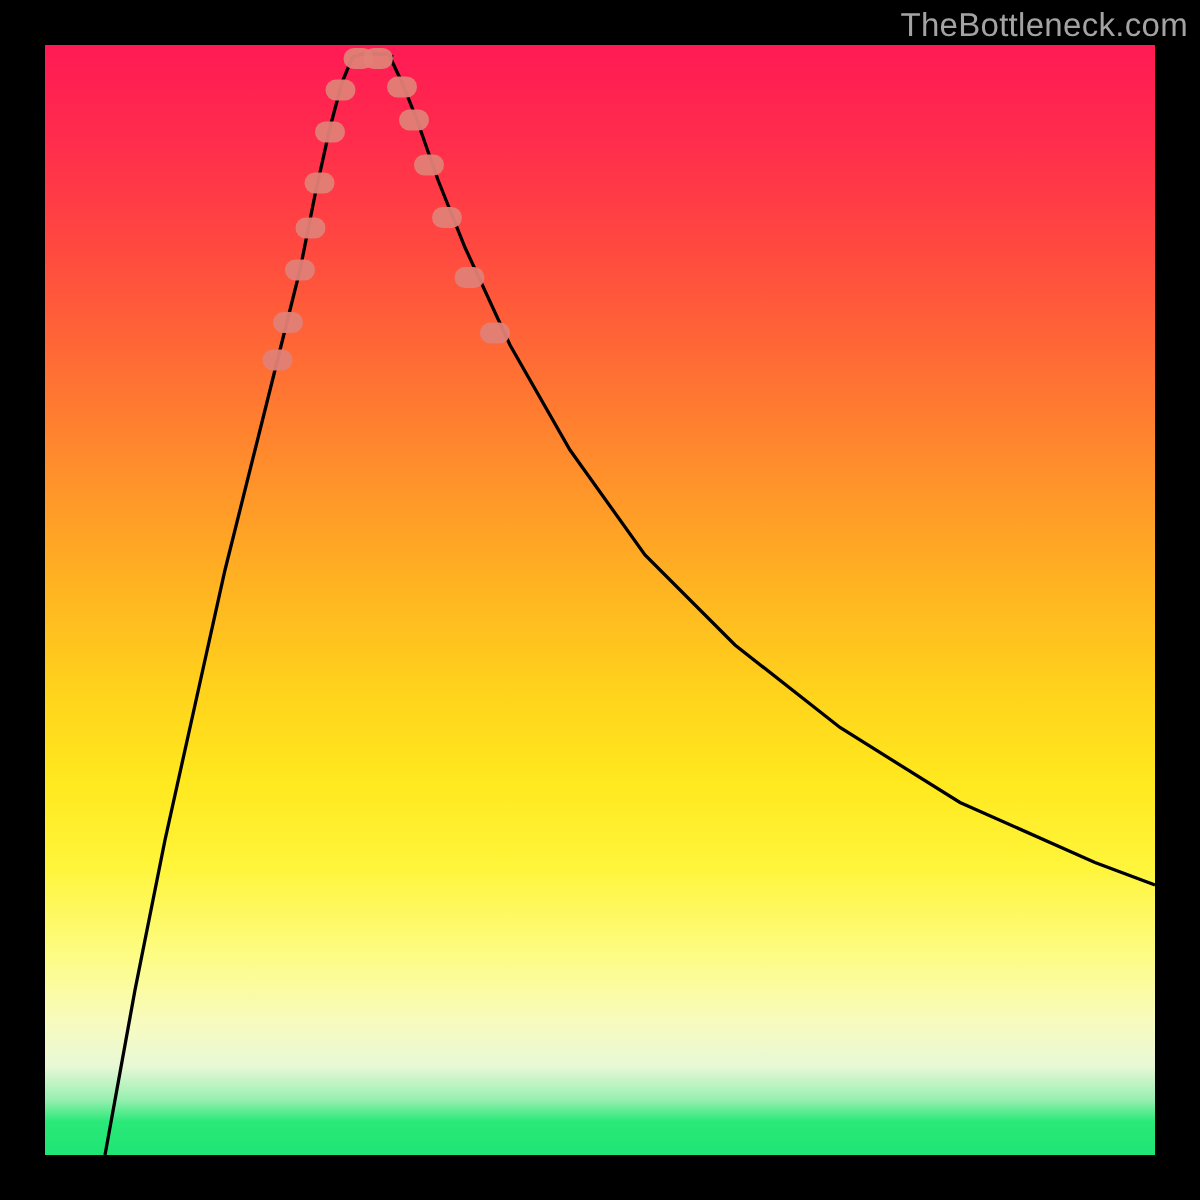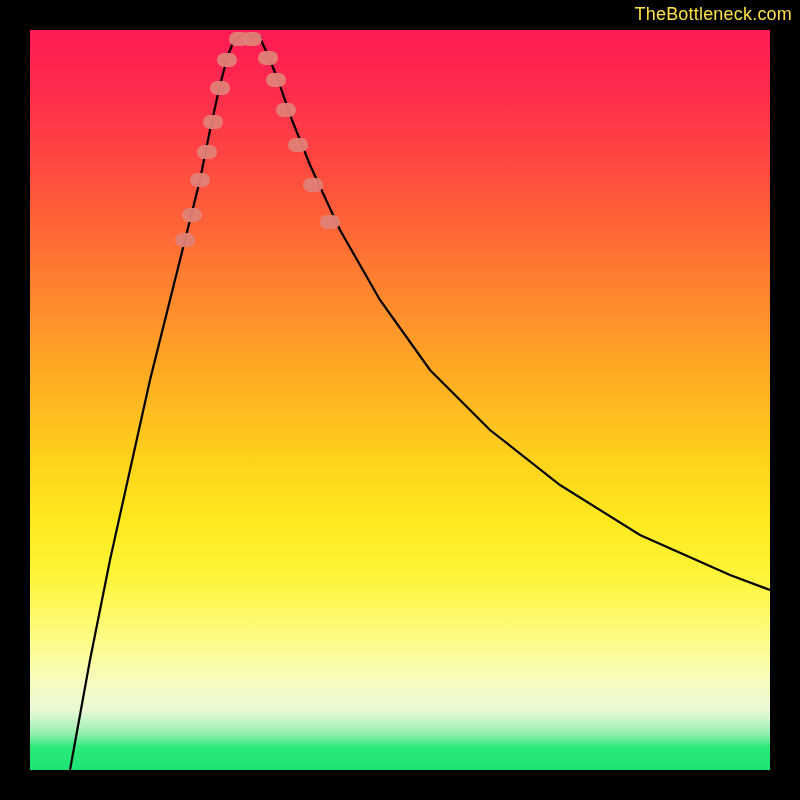--- a/index.html
+++ b/index.html
@@ -41,22 +41,22 @@
       #e8f8d6 92%,
       #98efb1 95%,
       #2ae978 97%,
       #1ee574 100%
     );
   }
   .watermark {
     position: absolute;
     top: 4px;
     right: 8px;
-    color: #fde047;
-    font-size: 18px;
+    color: #a3a3a3;
+    font-size: 22px;
     font-weight: 500;
     letter-spacing: 0.2px;
     z-index: 5;
   }
   svg.plot {
     position: absolute;
     left: 0;
     top: 0;
     width: 740px;
     height: 740px;

